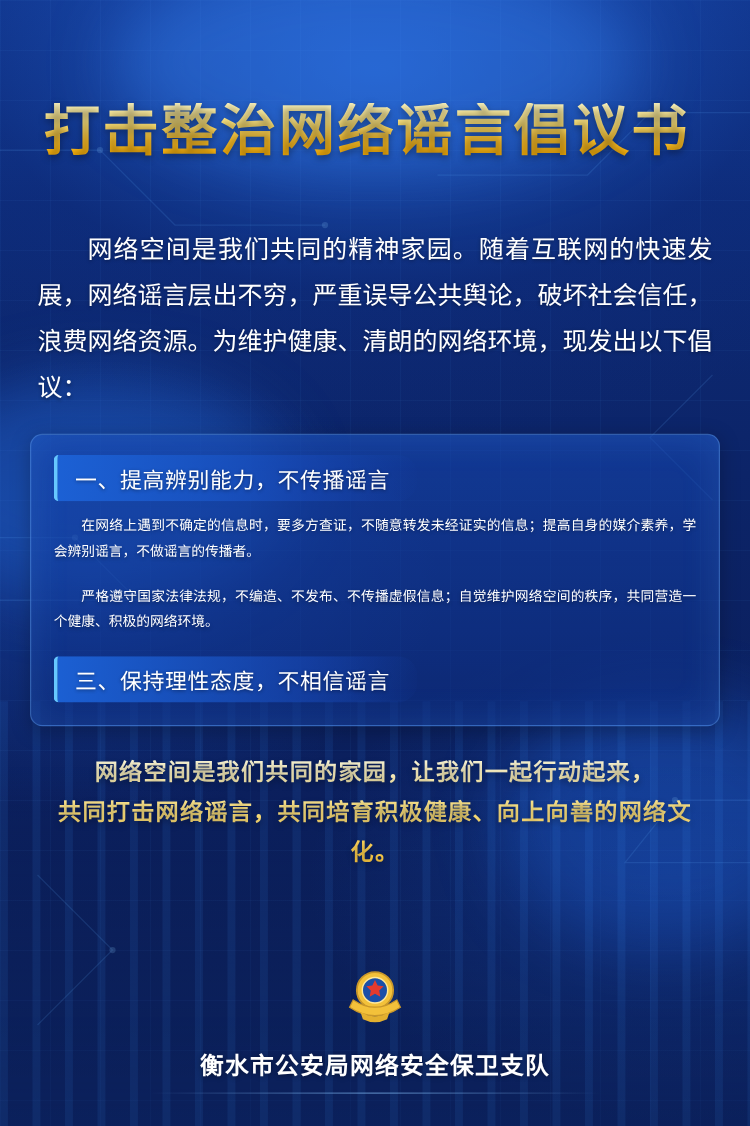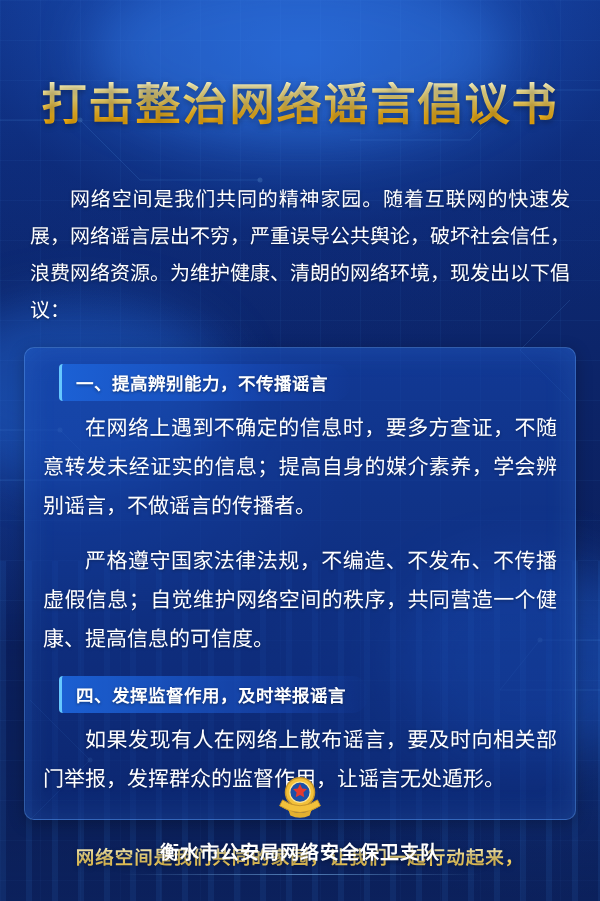--- a/index.html
+++ b/index.html
@@ -58,22 +58,22 @@
 
   .bg-lines {
     position: absolute;
     inset: 0;
     opacity: .5;
   }
 
   
   .title-wrap {
     position: relative;
-    text-align: center;
     padding-top: 52px;
+    padding-left: 35px;
   }
   .title {
     display: inline-block;
     font-family: "DejaVu Sans", "Liberation Sans", sans-serif;
     font-size: 45px;
     font-weight: bold;
     letter-spacing: 2px;
     line-height: 1;
     background: linear-gradient(180deg, #fff9c4 0%, #ffe478 38%, #ffc32b 68%, #ffb000 100%);
     -webkit-background-clip: text;
@@ -109,35 +109,34 @@
   .section:last-child { margin-bottom: 0; }
 
   .sec-head {
     display: inline-block;
     padding: 6px 22px 6px 14px;
     border-radius: 4px 16px 16px 4px;
     background: linear-gradient(90deg, rgba(28,98,215,0.95) 0%, rgba(24,74,185,0.55) 70%, rgba(20,60,160,0.05) 100%);
     border-left: 3px solid #66c8ff;
     color: #ffffff;
     font-size: 17.5px;
-    font-weight: bold;
+    font-weight: normal;
     font-family: "DejaVu Sans", "Liberation Sans", sans-serif;
     letter-spacing: .5px;
     text-shadow: 0 1px 3px rgba(0,0,0,.45);
-    margin-left: 16px;
   }
 
   .sec-body {
     margin-top: 10px;
     color: #ffffff;
-    font-size: 21px;
+    font-size: 11px;
     line-height: 1.85;
     text-indent: 2em;
     text-align: justify;
-    font-family: Liberation Mono, monospace;
+    font-family: Liberation Sans, sans-serif;
     text-shadow: 0 1px 3px rgba(0,0,0,.35);
   }
 
   .slogan {
     position: relative;
     margin: 22px 28px 0 28px;
     text-align: center;
     font-family: "DejaVu Sans", "Liberation Sans", sans-serif;
     font-size: 18.5px;
     font-weight: bold;
@@ -214,35 +213,33 @@
   <p class="intro">网络空间是我们共同的精神家园。随着互联网的快速发展，网络谣言层出不穷，严重误导公共舆论，破坏社会信任，浪费网络资源。为维护健康、清朗的网络环境，现发出以下倡议：</p>
 
   <div class="panel">
 
     <div class="section">
       <div class="sec-head">一、提高辨别能力，不传播谣言</div>
       <div class="sec-body">在网络上遇到不确定的信息时，要多方查证，不随意转发未经证实的信息；提高自身的媒介素养，学会辨别谣言，不做谣言的传播者。</div>
     </div>
 
     <div class="section">
-      <div class="sec-body">严格遵守国家法律法规，不编造、不发布、不传播虚假信息；自觉维护网络空间的秩序，共同营造一个健康、提高信息的可信度。</div>
+      <div class="sec-body">严格遵守国家法律法规，不编造、不发布、不传播虚假信息；自觉维护网络空间的秩序，共同营造一个健康、积极的网络环境。</div>
     </div>
 
     <div class="section">
+      <div class="sec-head">三、保持理性态度，不相信谣言</div>
     </div>
 
-    <div class="section">
-      <div class="sec-head">四、发挥监督作用，及时举报谣言</div>
-      <div class="sec-body">如果发现有人在网络上散布谣言，要及时向相关部门举报，发挥群众的监督作用，让谣言无处遁形。</div>
-    </div>
 
   </div>
 
   <div class="slogan">
     <div>网络空间是我们共同的家园，让我们一起行动起来，</div>
+    <div>共同打击网络谣言，共同培育积极健康、向上向善的网络文化。</div>
   </div>
 
   <div class="footer">
     <svg class="emblem" viewBox="0 0 64 64" aria-hidden="true">
       <circle cx="32" cy="26" r="15" fill="#f3c13a" stroke="#c9972a" stroke-width="1.5"></circle>
       <circle cx="32" cy="26" r="10.5" fill="#1b4fa8" stroke="#ffe89a" stroke-width="1.2"></circle>
       <path d="M32 17.5 l2.2 4.6 5 .7 -3.7 3.5 .9 5 -4.4-2.4 -4.4 2.4 .9-5 -3.7-3.5 5-.7z" fill="#e33a2e"></path>
       <path d="M14 34 q18 12 36 0 l3 6 q-21 14 -42 0z" fill="#f3c13a" stroke="#c9972a" stroke-width="1"></path>
       <path d="M20 44 q12 7 24 0 l-2 6 q-10 5 -20 0z" fill="#e3b02f"></path>
     </svg>

